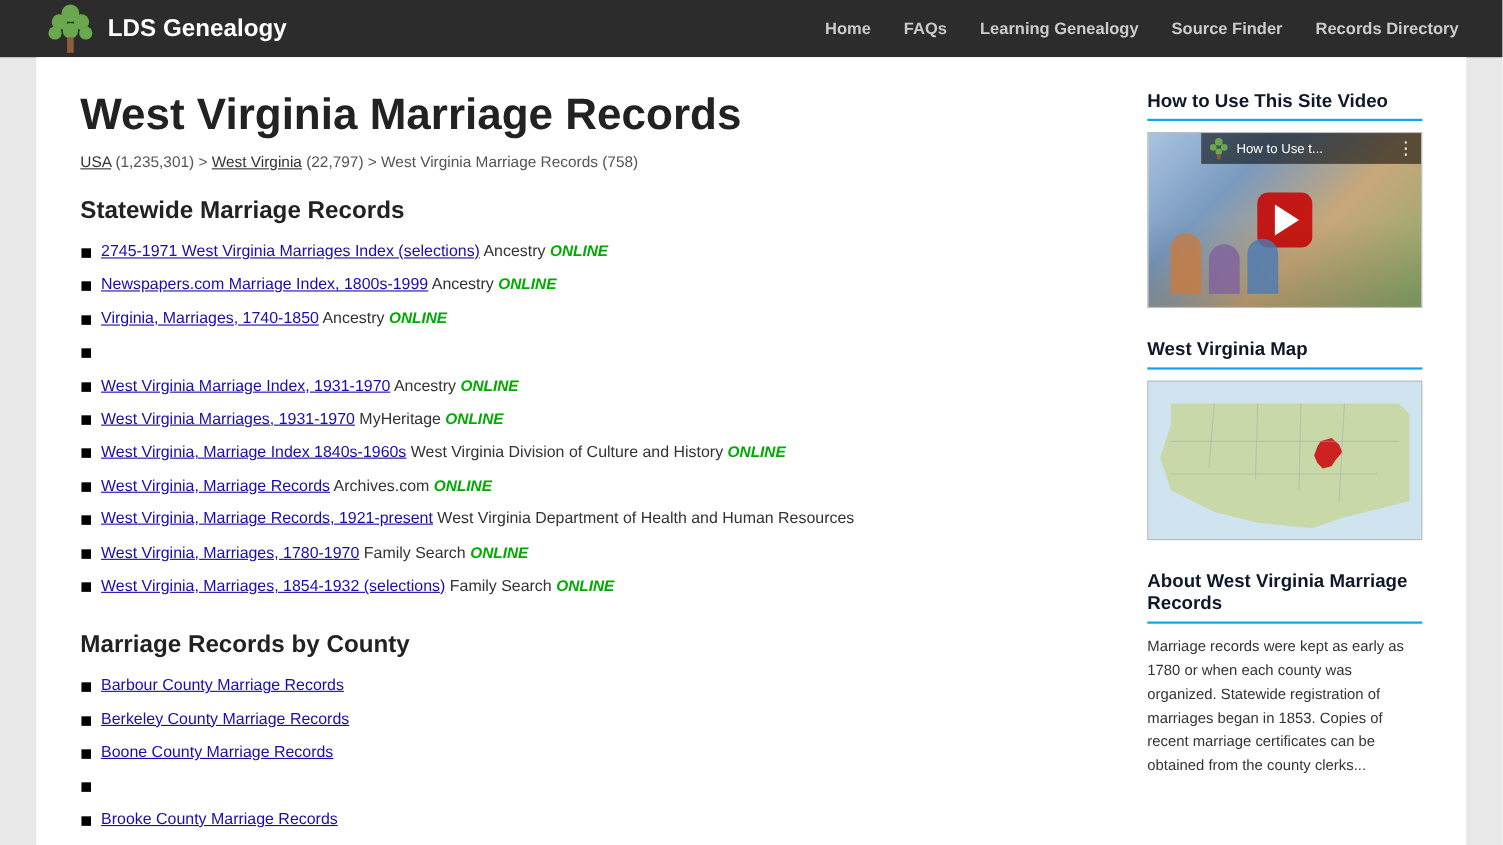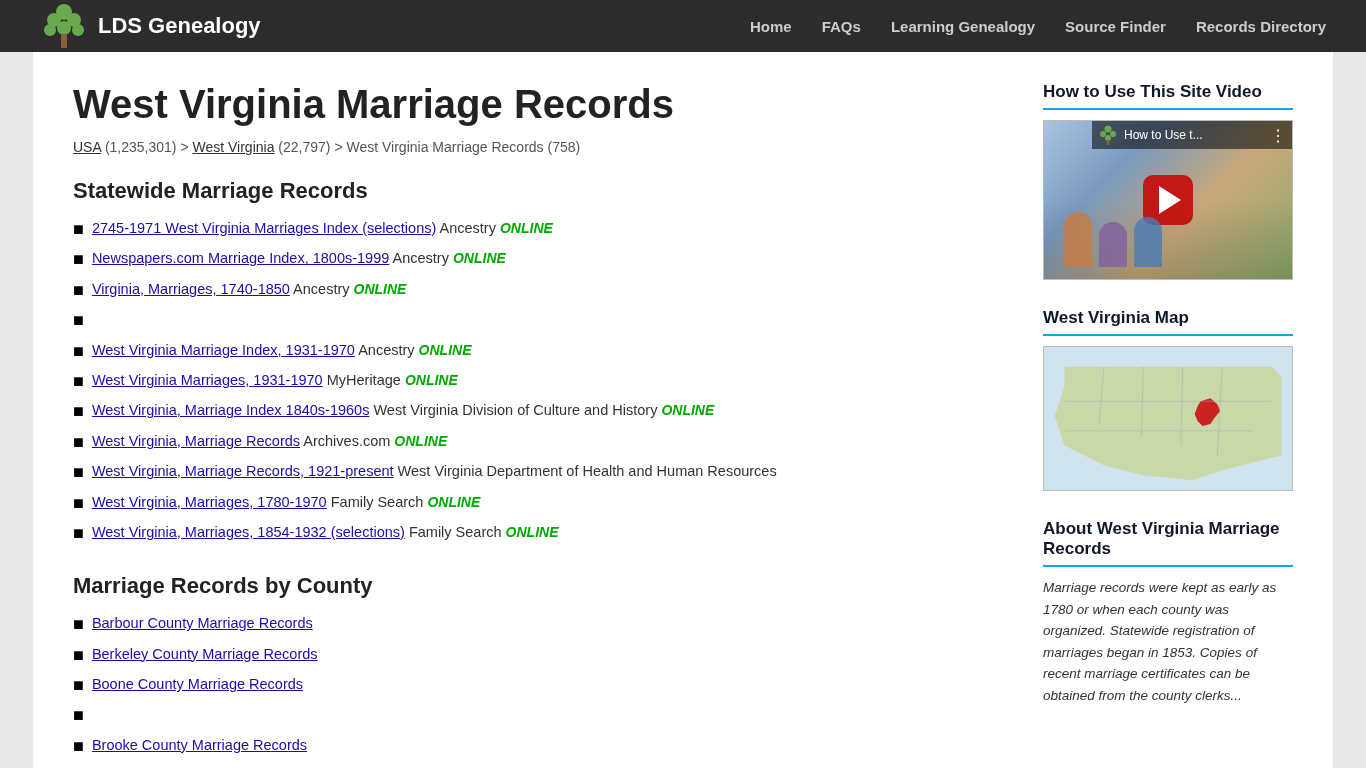--- a/index.html
+++ b/index.html
@@ -216,21 +216,20 @@
       border: 1px solid #bbb;
       position: relative;
       overflow: hidden;
     }
 
     .sidebar-section-text {
       font-size: 13.5px;
       color: #333;
       line-height: 1.6;
       font-family: Arial, sans-serif;
-      font-style: italic;
     }
   </style>
 </head>
 <body>
 
 <div id="header">
   <div id="logo-area">
     <svg id="logo-icon" viewBox="0 0 48 48" xmlns="http://www.w3.org/2000/svg">
       <circle cx="24" cy="10" r="8" fill="#6aa84f"></circle>
       <circle cx="14" cy="18" r="7" fill="#6aa84f"></circle>

